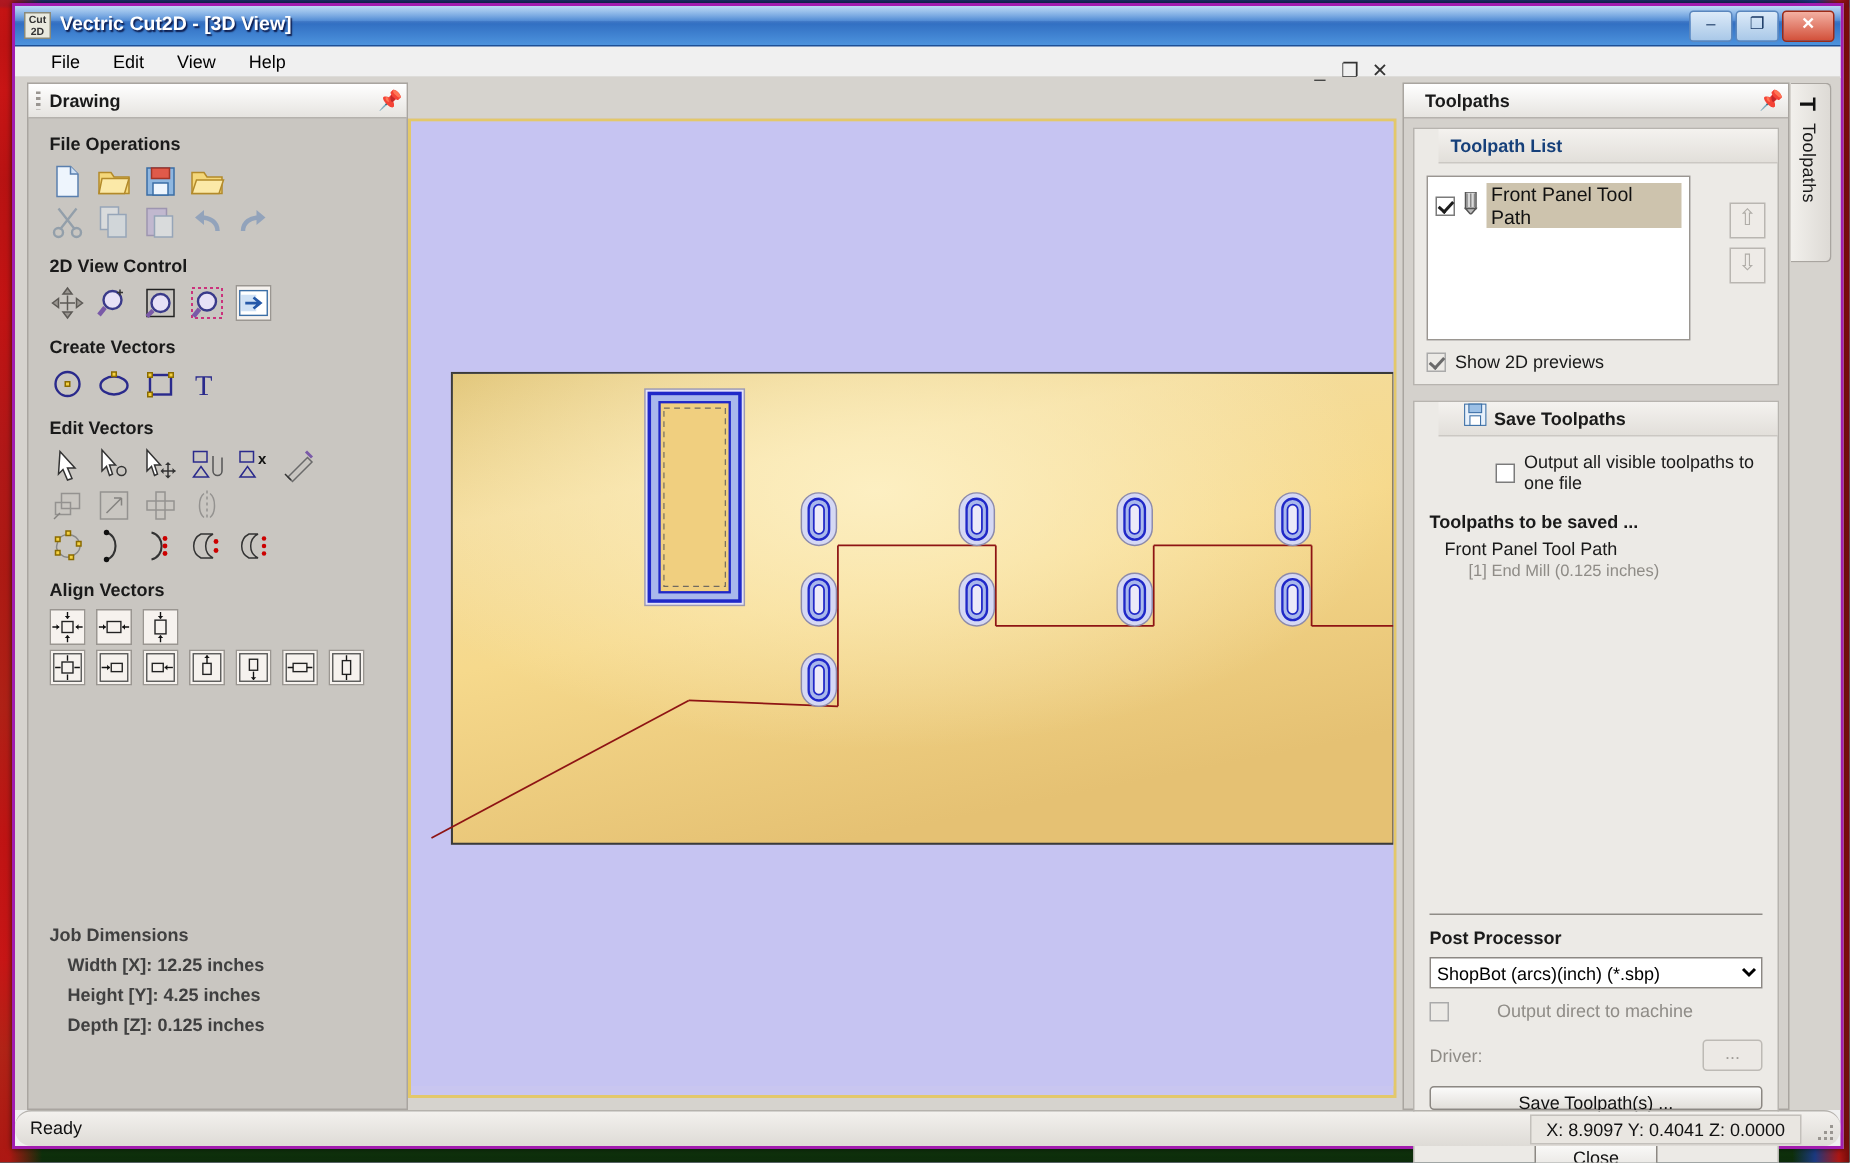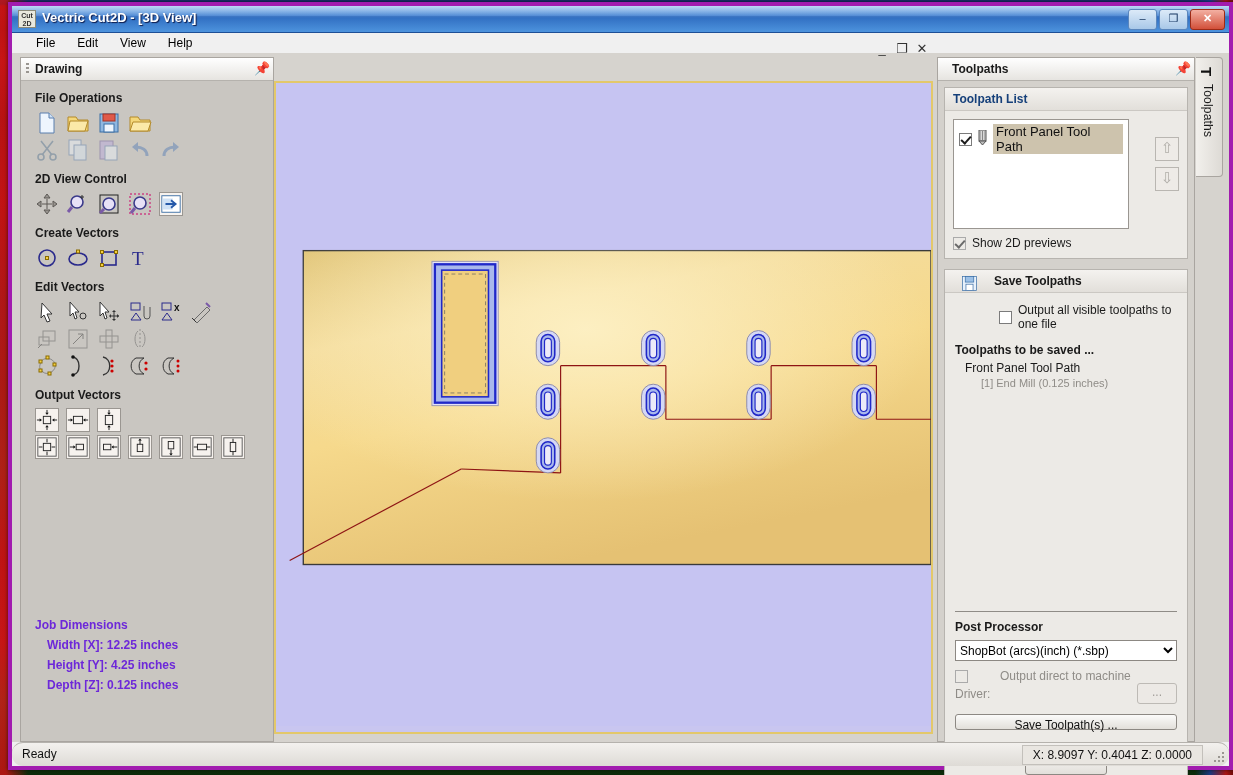--- a/index.html
+++ b/index.html
@@ -27,21 +27,21 @@
   #desktop:after{
     content:"";position:absolute;left:0;top:0;width:1233px;height:775px;
     background:linear-gradient(to right,
       rgba(200,20,20,.85) 0px, rgba(200,20,20,.85) 6px,
       rgba(10,40,110,.0) 28px, rgba(10,40,110,0) 1195px,
       rgba(30,60,150,.85) 1210px, rgba(190,20,20,.9) 1226px, rgba(120,10,10,.95) 1233px);
   }
   
   #app-window{
     position:absolute;left:8px;top:2px;width:1217px;height:760px;
-    border:4px solid #a21caf;
+    border:2px solid #a21caf;
     background:#f0f0f0;
     box-shadow:0 0 4px rgba(0,0,0,.6);
   }
   
   #titlebar{
     height:26px;position:relative;
     background:linear-gradient(to bottom,#6aa8e8 0%,#3f7fd0 38%,#2f6cc0 40%,#4d93dd 100%);
     border-bottom:1px solid #1d4f96;
   }
   #titlebar .tb-gloss{
@@ -110,21 +110,21 @@
   }
   .icon-row{display:flex;gap:7px;margin-left:14px;margin-bottom:3px;}
   .tool-ico{
     width:24px;height:24px;position:relative;cursor:default;
     display:inline-block;
   }
   .tool-ico svg{display:block;}
   .tool-ico.disabled{opacity:.45;}
   .tool-ico.framed{border:1px solid #9a9691;background:#f6f2ee;box-sizing:border-box;}
   #job-dims{
-    position:absolute;left:14px;bottom:46px;color:#6d28d9;
+    position:absolute;left:14px;bottom:46px;color:#404040;
     font-size:12px;line-height:20px;
   }
   #job-dims .jd-title{font-weight:bold;}
   #job-dims .jd-row{margin-left:12px;font-weight:bold;}
   
   #center-area{
     position:absolute;left:262px;top:0px;right:296px;bottom:0px;
   }
   #mdi-titlebar{
     position:absolute;right:4px;top:-14px;width:70px;height:18px;
@@ -167,20 +167,21 @@
   #right-panel-title{
     position:absolute;left:14px;top:4px;font-weight:bold;font-size:12px;color:#1a1a1a;
   }
   .sect{
     margin:6px 6px 0 6px;border:1px solid #b7b4af;background:#eceae6;
   }
   .sect-head{
     height:22px;line-height:22px;padding-left:8px;font-weight:bold;font-size:12px;
     color:#16407a;background:linear-gradient(to bottom,#f4f2ef,#e2dfda);
     border-bottom:1px solid #cbc8c3;
+    margin-left:16px;
   }
   .sect-head.dark{color:#1a1a1a;}
   .sect-body{padding:8px;position:relative;}
   #toolpath-list{
     width:176px;height:110px;background:#ffffff;border:1px solid #9a9691;
     padding:3px;box-sizing:border-box;overflow:hidden;
   }
   .tp-item{display:flex;align-items:center;gap:4px;padding:1px 2px;}
   .tp-name{background:#cdc3ad;padding:0 3px;font-size:13px;color:#111;}
   .cbx{
@@ -519,21 +520,21 @@
         <span class="tool-ico">
             <svg width="24" height="24" viewBox="0 0 24 24">
               <path d="M15 4a9 9 0 000 16H9a9 9 0 010-16z" fill="none" stroke="#333"></path>
               <circle cx="19" cy="7" r="1.5" fill="#c00"></circle>
               <circle cx="19" cy="12" r="1.5" fill="#c00"></circle>
               <circle cx="19" cy="17" r="1.5" fill="#c00"></circle>
             </svg>
           </span>
       </div>
 
-      <div class="group-title">Output Vectors</div>
+      <div class="group-title">Align Vectors</div>
       <div class="icon-row">
         <span class="tool-ico framed">
             <svg width="22" height="22" viewBox="0 0 24 24">
               <rect x="8" y="8" width="8" height="8" fill="none" stroke="#222"></rect>
               <path d="M12 1v5M12 18v5M1 12h5M18 12h5" stroke="#111"></path>
               <path d="M12 6l-2-2h4zM12 18l-2 2h4zM6 12l-2-2v4zM18 12l2-2v4z" fill="#111"></path>
             </svg>
           </span>
         <span class="tool-ico framed">
             <svg width="22" height="22" viewBox="0 0 24 24">
@@ -743,21 +744,21 @@
             <div class="ord-btn">⇩</div>
           </div>
           <div class="chk-line">
             <span class="cbx dim checked"></span>
             <span>Show 2D previews</span>
           </div>
         </div>
       </div>
 
       <div class="sect" style="margin-top:10px;">
-        <div class="sect-head dark" style="display:flex;align-items:flex-end;gap:16px;padding-left:16px;">
+        <div class="sect-head dark" style="display:flex;align-items:flex-start;gap:4px;padding-left:16px;">
           <span style="display:inline-block;line-height:0;">
             <svg width="17" height="17" viewBox="0 0 24 24">
                 <rect x="2" y="2" width="20" height="20" fill="#e8f1fb" stroke="#3b6ea5"></rect>
                 <rect x="6" y="2" width="12" height="8" fill="#9cc0e6" stroke="#3b6ea5"></rect>
                 <rect x="7" y="13" width="10" height="9" fill="#fff" stroke="#3b6ea5"></rect>
               </svg>
           </span>
           <span>Save Toolpaths</span>
         </div>
         <div class="sect-body" style="padding:10px 10px 12px 10px;min-height:400px;">
@@ -776,21 +777,21 @@
           <div class="sm-label bold">Post Processor</div>
           <select class="pp" style="margin-top:6px;">
             <option selected="">ShopBot (arcs)(inch) (*.sbp)</option>
           </select>
 
           <div class="chk-line" style="margin-top:8px;gap:32px;">
             <span class="cbx dim"></span>
             <span class="muted">Output direct to machine</span>
           </div>
 
-          <div style="display:flex;align-items:center;justify-content:space-between;margin-top:0;">
+          <div style="display:flex;align-items:center;justify-content:space-between;margin-top:12px;">
             <span class="sm-label muted">Driver:</span>
             <span class="btn dim" style="width:38px;height:19px;line-height:17px;">...</span>
           </div>
 
           <div class="btn" style="margin-top:10px;width:100%;height:16px;line-height:20px;box-sizing:border-box;">Save Toolpath(s) ...</div>
 
           <div class="hr" style="margin-top:12px;"></div>
 
           <div style="display:flex;justify-content:center;">
             <div class="btn" style="width:80px;height:22px;line-height:20px;">Close</div>

